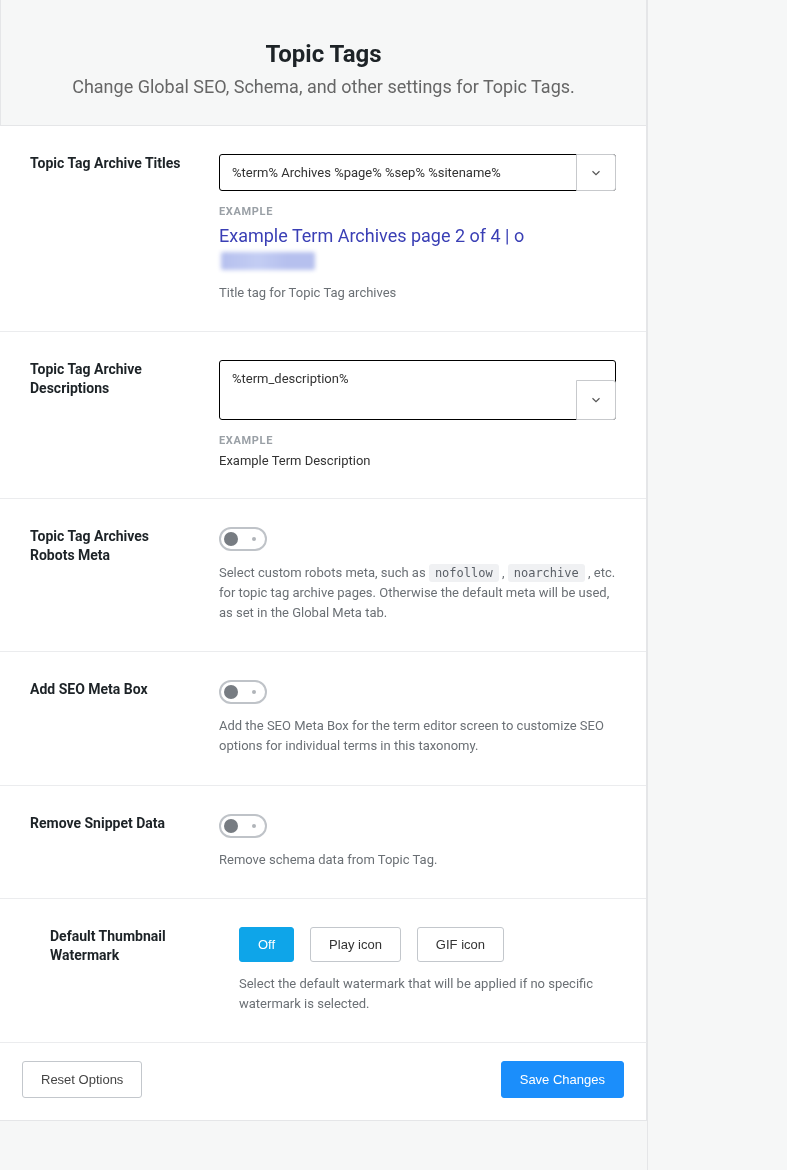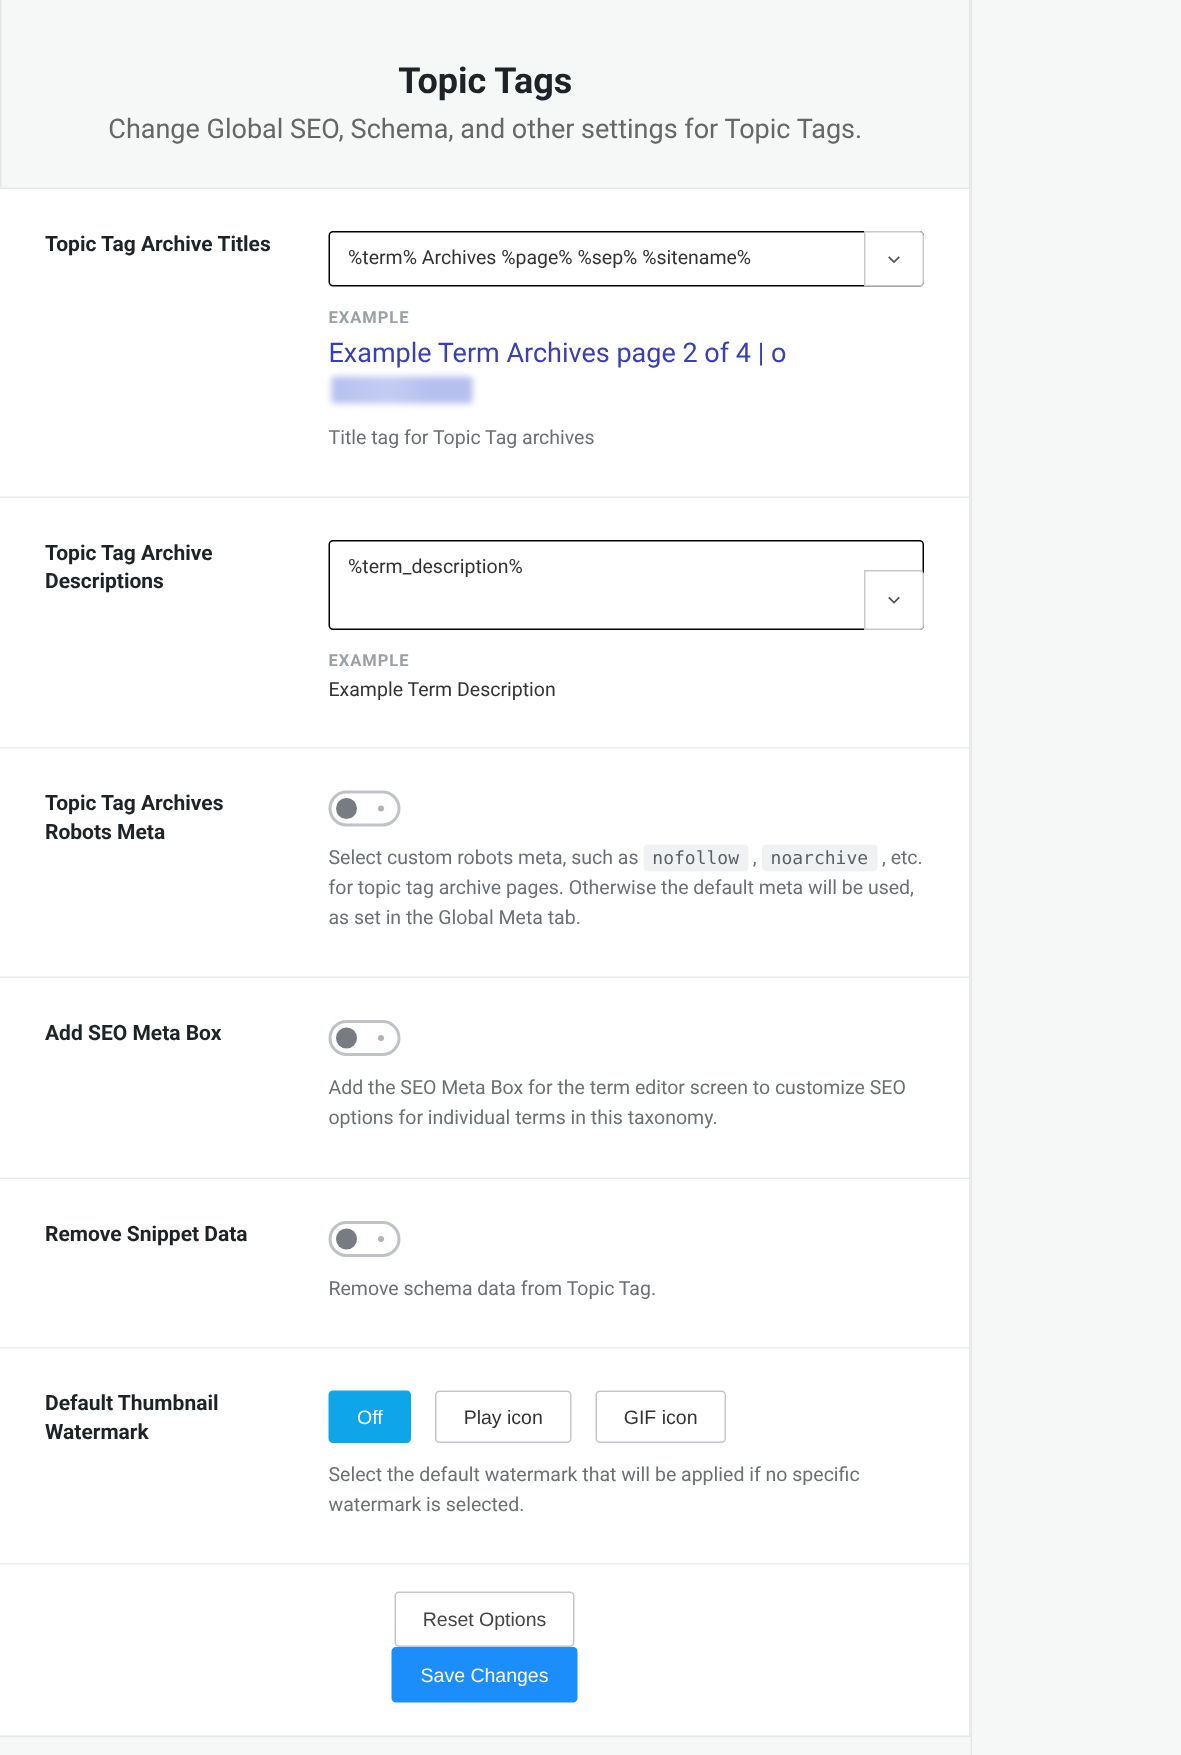--- a/index.html
+++ b/index.html
@@ -3,21 +3,21 @@
 <meta charset="utf-8">
 <style>
   * { box-sizing: border-box; margin: 0; padding: 0; }
   html, body { font-family: -apple-system, BlinkMacSystemFont, "Segoe UI", Roboto, Helvetica, Arial, sans-serif; background: #f6f7f7; color: #2e2e2e; }
   .page-wrap { width: 648px; min-height: 1170px; background: #f6f7f7; position: relative; border-right: 1px solid #e5e6e8; }
   .header { padding: 40px 20px 28px; text-align: center; border: 1px solid #e5e6e8; border-top: none; border-bottom: none; }
   .header h1 { font-size: 24px; font-weight: 700; color: #1d2327; margin-bottom: 8px; }
   .header p  { font-size: 18px; color: #666; }
   .panel { background: #fff; border: 1px solid #e5e6e8; border-left: none; padding: 0; }
   .section { display: flex; padding: 28px 30px; border-bottom: 1px solid #ebecee; gap: 24px; }
-  .section:last-of-type { border-bottom: none; }
+  .section:last-of-type { border-bottom: none; margin-left: 20px; }
   .label-col { width: 165px; flex: 0 0 165px; }
   .label-col .label { font-size: 14px; font-weight: 700; color: #1d2327; line-height: 1.35; }
   .control-col { flex: 1; min-width: 0; }
 
   .text-input-wrap { position: relative; display: flex; align-items: stretch; }
   .text-input { flex: 1; border: 1px solid #000000; border-radius: 3px; padding: 10px 50px 10px 12px; font-size: 13px; color: #333; background: #fff; font-family: inherit; }
   .text-input.multiline { min-height: 60px; resize: none; }
   .dropdown-btn { position: absolute; right: 0; top: 0; bottom: 0; width: 40px; border: 1px solid #c7c9cc; border-radius: 0 3px 3px 0; background: #fff; display: flex; align-items: center; justify-content: center; cursor: pointer; }
   .dropdown-btn.bottom { top: auto; height: 40px; }
   .dropdown-btn svg { width: 14px; height: 14px; stroke: #555; stroke-width: 2; fill: none; }
@@ -30,21 +30,21 @@
   code { background: #f0f1f3; color: #5a5f66; font-family: SFMono-Regular, Consolas, monospace; font-size: 12px; padding: 2px 6px; border-radius: 3px; }
 
   .toggle { width: 48px; height: 24px; border-radius: 12px; border: 2px solid #bfc3c8; background: #fff; position: relative; display: inline-flex; align-items: center; padding: 0 3px; cursor: pointer; }
   .toggle .knob { width: 14px; height: 14px; border-radius: 50%; background: #777c82; }
   .toggle .dot  { width: 4px; height: 4px; border-radius: 50%; background: #b0b4b9; position: absolute; right: 9px; }
 
   .segmented { display: flex; gap: 16px; }
   .seg-btn { border: 1px solid #c3c7cc; background: #fff; color: #333; font-size: 13px; padding: 9px 18px; border-radius: 3px; cursor: pointer; font-weight: 500; }
   .seg-btn.active { background: #0ea5e9; border-color: #0ea5e9; color: #fff; }
 
-  .footer { display: flex; justify-content: space-between; align-items: center; padding: 18px 22px 22px; background: #fff; border: 1px solid #e5e6e8; border-left: none; border-top: 1px solid #ebecee; margin-top: -1px; flex-direction: column; }
+  .footer { display: flex; justify-content: space-between; align-items: center; padding: 18px 22px 22px; background: #fff; border: 1px solid #e5e6e8; border-left: none; border-top: 1px solid #ebecee; margin-top: -1px; }
   .btn { font-size: 13px; padding: 10px 18px; border-radius: 3px; cursor: pointer; font-weight: 500; }
   .btn-secondary { background: #fff; color: #444; border: 1px solid #c3c7cc; }
   .btn-primary   { background: #1b8efb; color: #fff; border: 1px solid #1b8efb; text-align: center; }
 </style>
 </head>
 <body>
 
 <div class="page-wrap">
 
   <div class="header">

